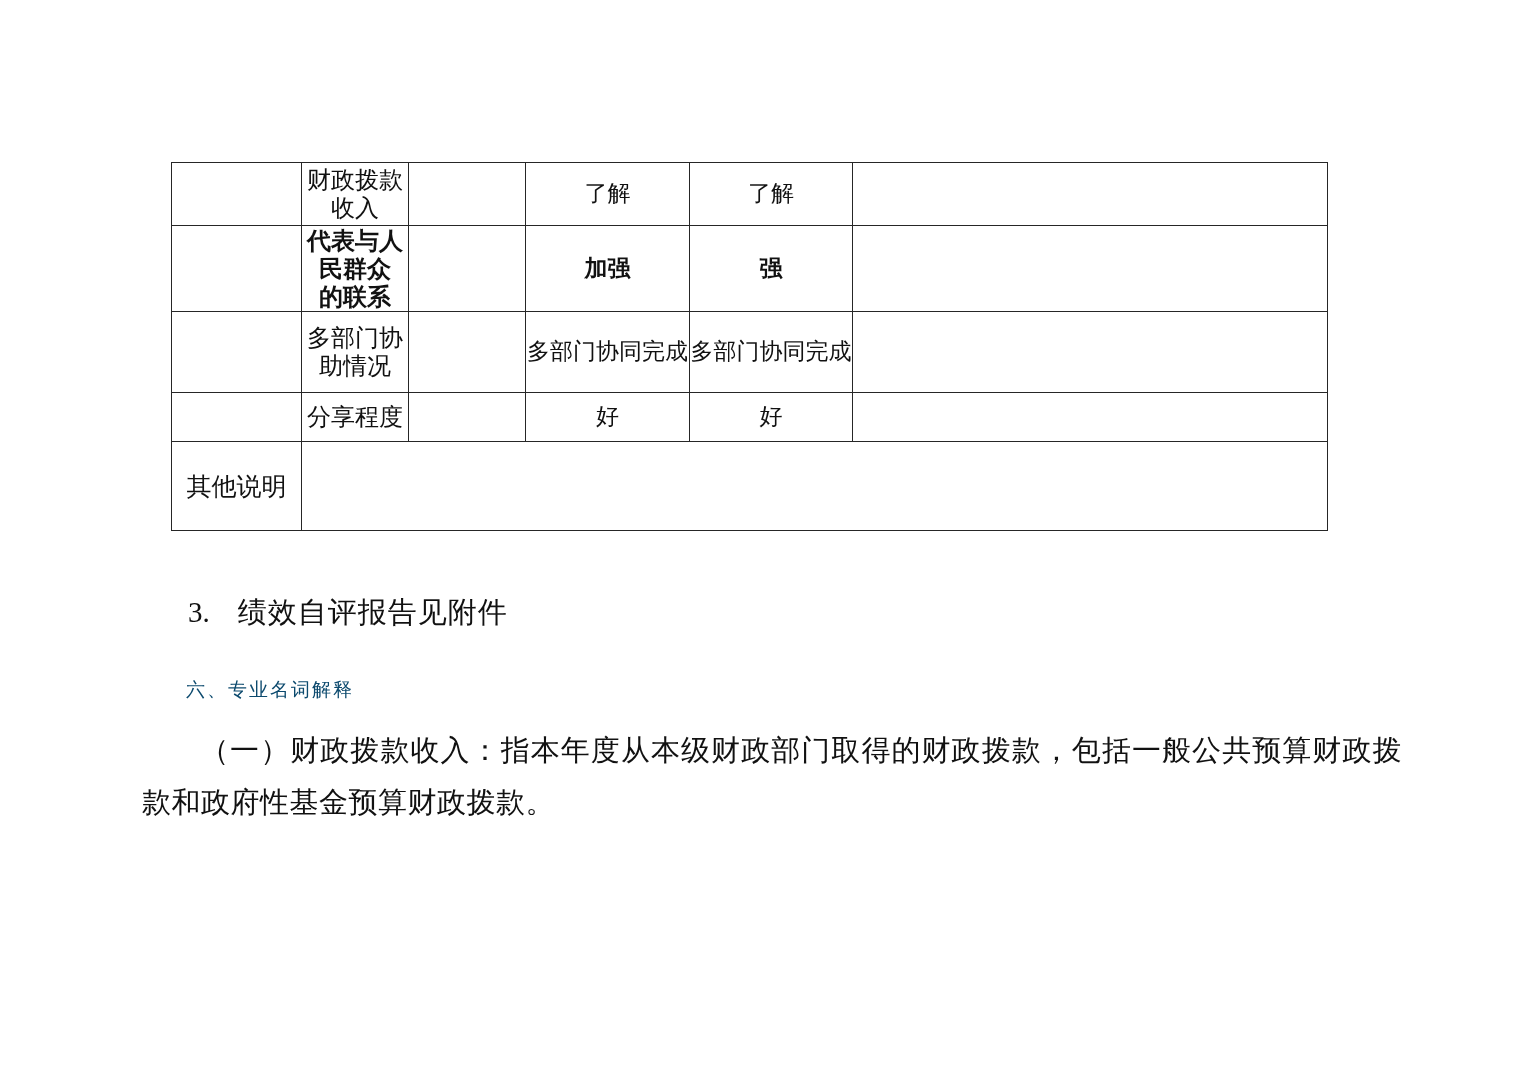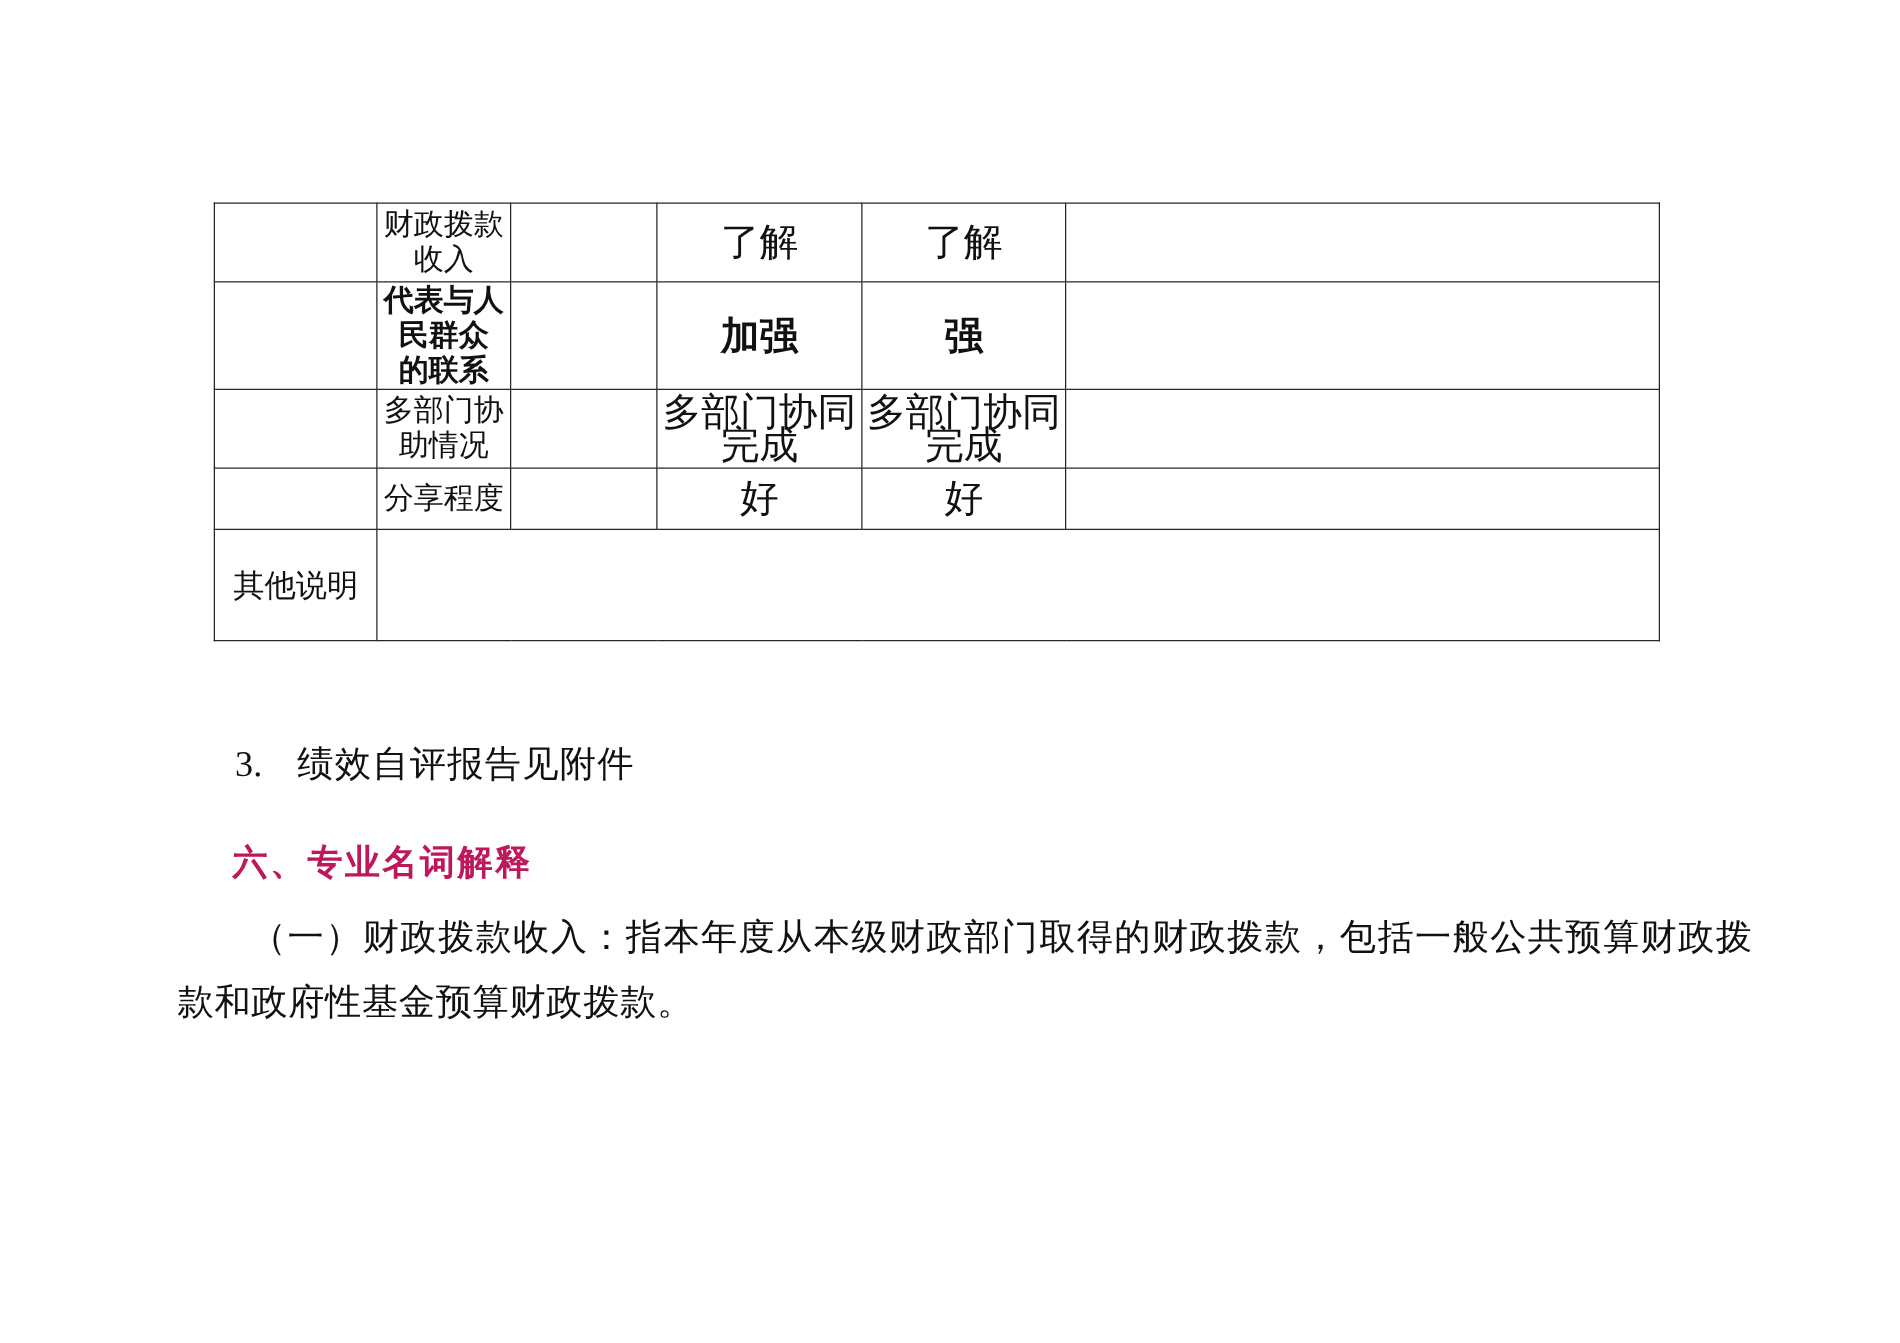--- a/index.html
+++ b/index.html
@@ -32,54 +32,54 @@
   }
   col.c1 { width: 130px; }
   col.c2 { width: 107px; }
   col.c3 { width: 117px; }
   col.c4 { width: 164px; }
   col.c5 { width: 163px; }
   col.c6 { width: 475px; }
   tr.r1 { height: 63px; }
   tr.r2 { height: 86px; font-weight: bold; }
   tr.r3 { height: 57px; }
-  tr.r4 { height: 63px; }
+  tr.r4 { height: 81px; }
   tr.r5 { height: 49px; }
   tr.r6 { height: 89px; }
   td.label-cell {
     font-size: 24px;
     line-height: 28px;
     padding: 0 4px;
   }
-  td.value-cell { font-size: 31px; line-height: 26px; }
+  td.value-cell { font-size: 23px; line-height: 26px; }
   td.other-label-cell { font-size: 25px; }
 
   
   .item3 {
     position: absolute;
     left: 188px;
     top: 595px;
     font-size: 29px;
     line-height: 34px;
     white-space: nowrap;
   }
   .item3 .num { display: inline-block; margin-right: 28px; }
   .item3 .itext { letter-spacing: 1px; }
 
   .section-heading {
     position: absolute;
     left: 186px;
     top: 673px;
     margin: 0;
     font-family: "Liberation Sans", "DejaVu Sans", sans-serif;
-    font-weight: bold;
-    font-size: 28px;
+    font-weight: normal;
+    font-size: 19px;
     line-height: 34px;
     letter-spacing: 2px;
-    color: #be185d;
+    color: #0c4a6e;
     white-space: nowrap;
   }
 
   .definition-para {
     position: absolute;
     left: 130px;
     top: 712px;
     width: 1260px;
     margin: 12px;
     font-size: 29px;

